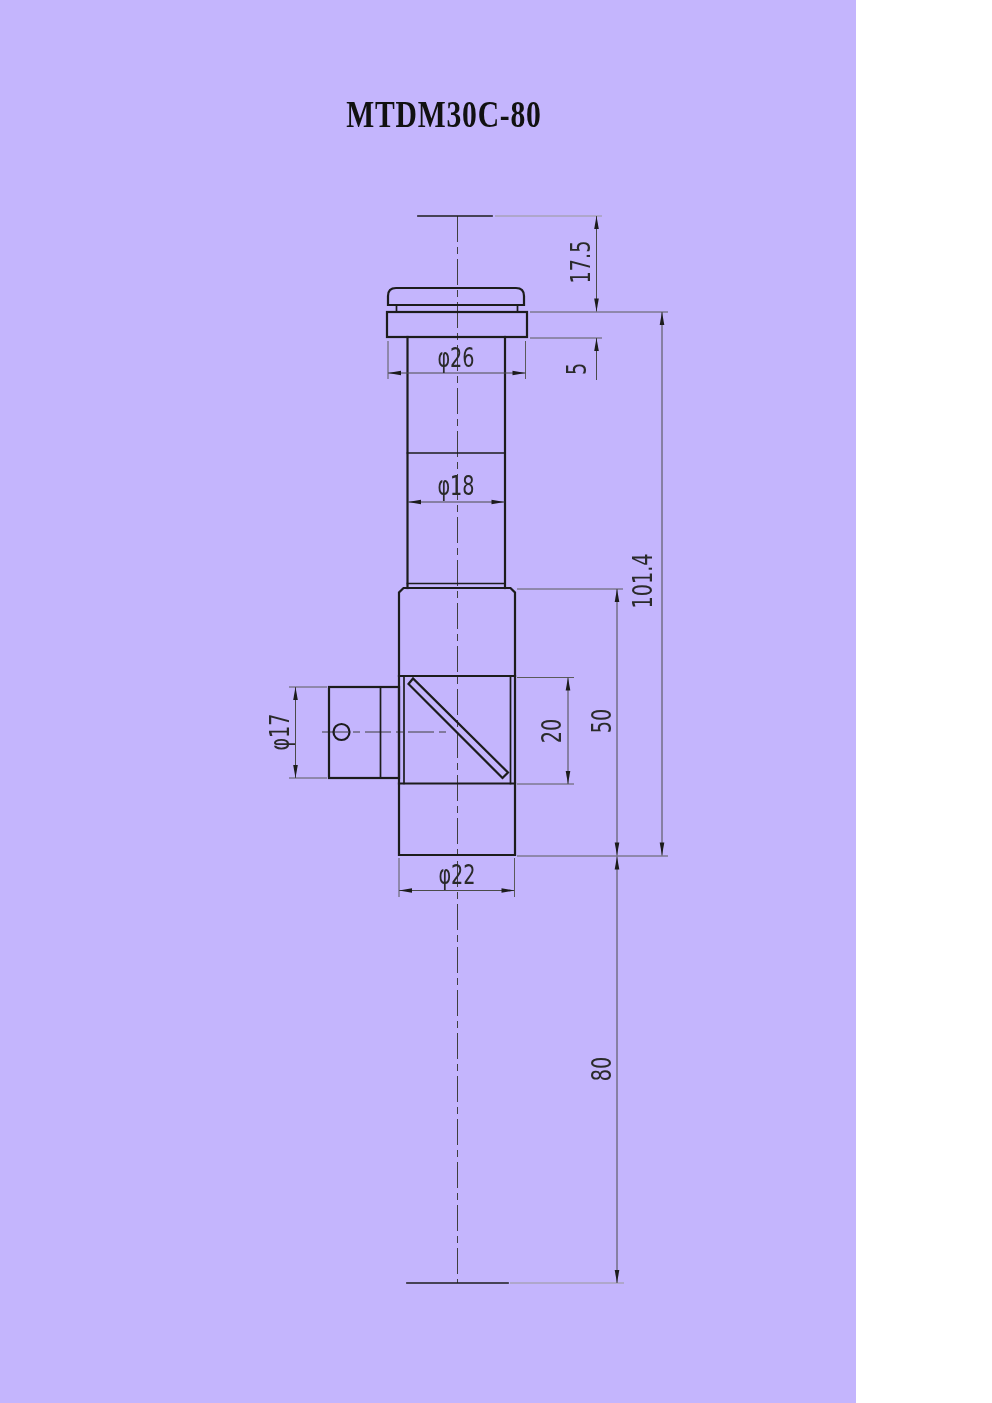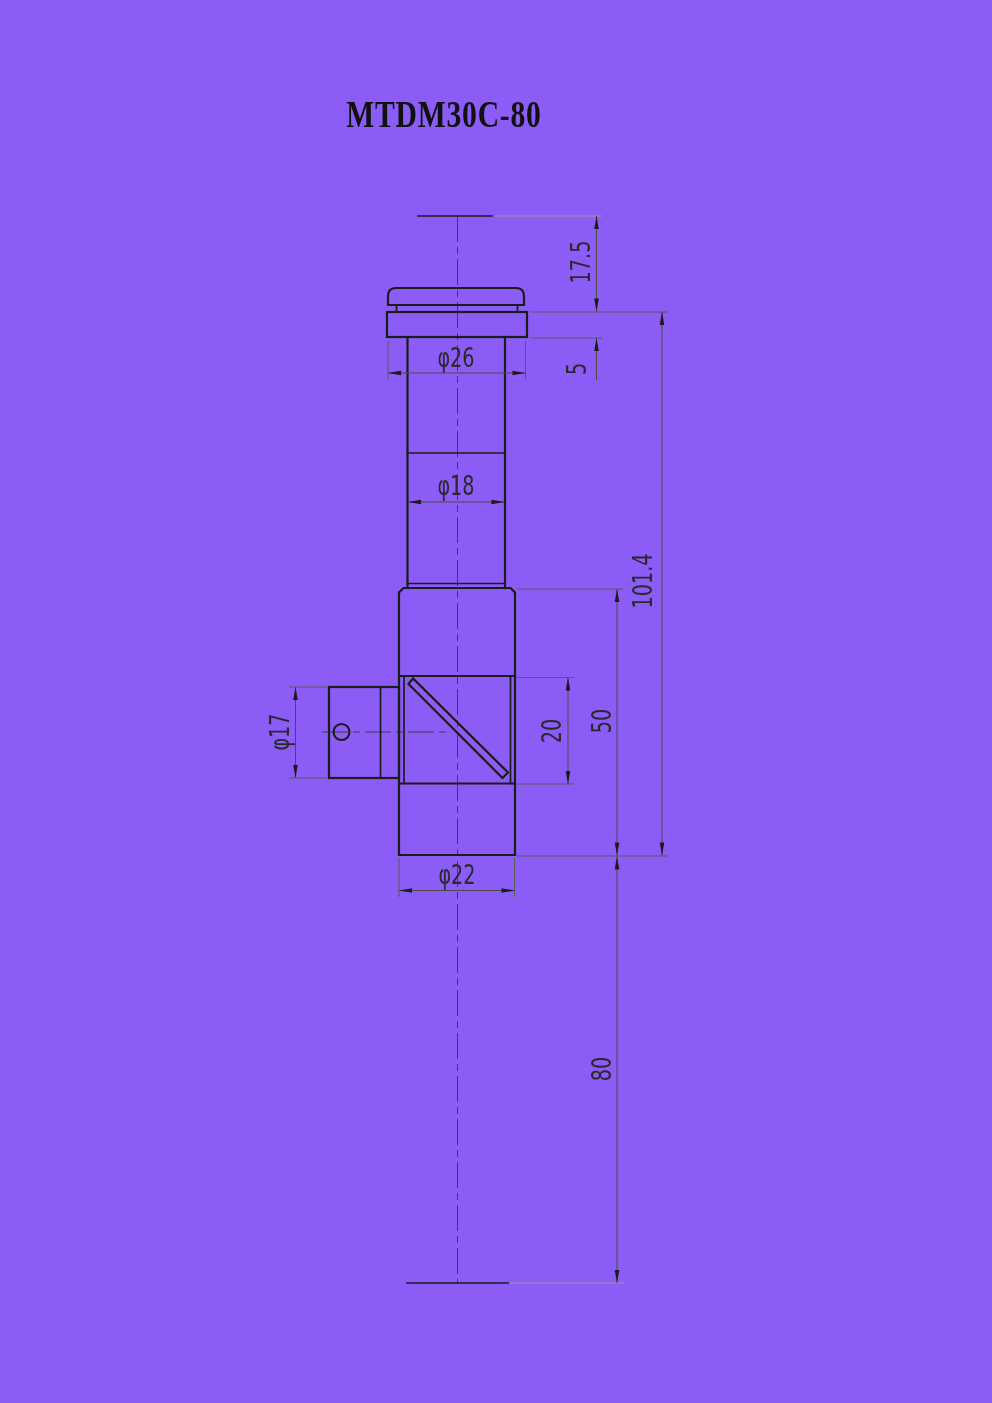--- a/index.html
+++ b/index.html
@@ -1,19 +1,19 @@
 <!DOCTYPE html>
 <html><head>
 <meta charset="utf-8">
 <style>
   html,body{margin:0;padding:0;background:#ffffff;}
   .page{
     position:relative;
-    width:992px;height:1403px;
-    background:#8b5cf6;
+    width:856px;height:1403px;
+    background:#c4b5fd;
     overflow:hidden;
     font-family:"DejaVu Sans",sans-serif;
   }
   svg{position:absolute;left:0;top:0;}
   
   .obj    {stroke:#1c1c1c;stroke-width:2.2;fill:none;stroke-linecap:square;}
   .objthin{stroke:#1c1c1c;stroke-width:1.7;fill:none;stroke-linecap:square;}
   .thin   {stroke:#4a4a4a;stroke-width:1;fill:none;}
   .ext    {stroke:#5a5a5a;stroke-width:1;fill:none;}
   .extlt  {stroke:#9a9a9a;stroke-width:1.2;fill:none;}

